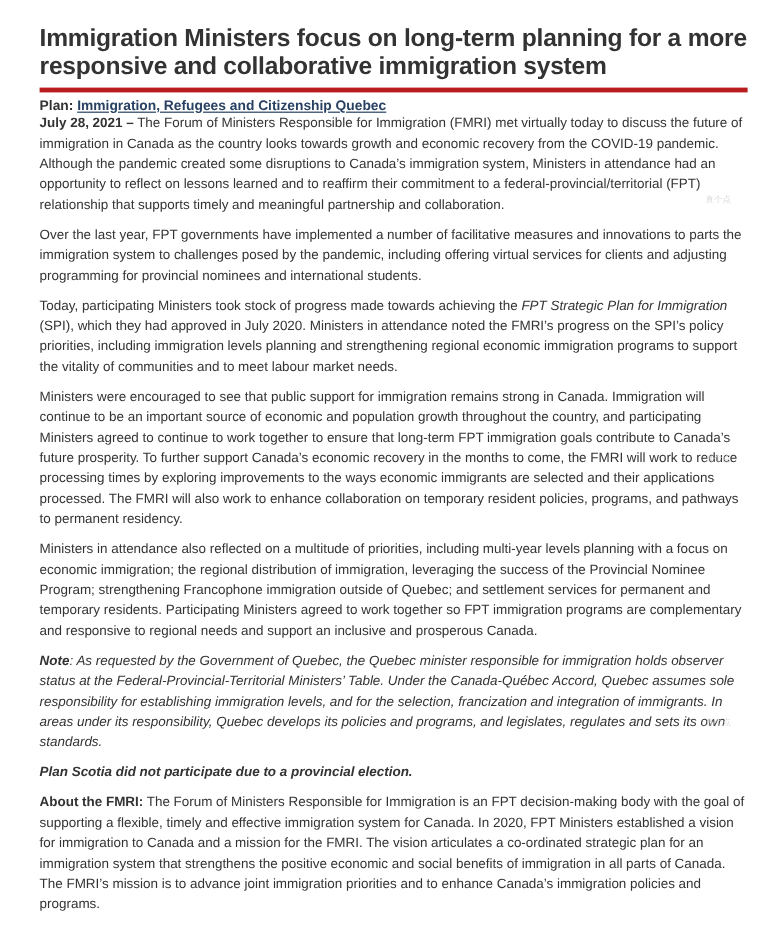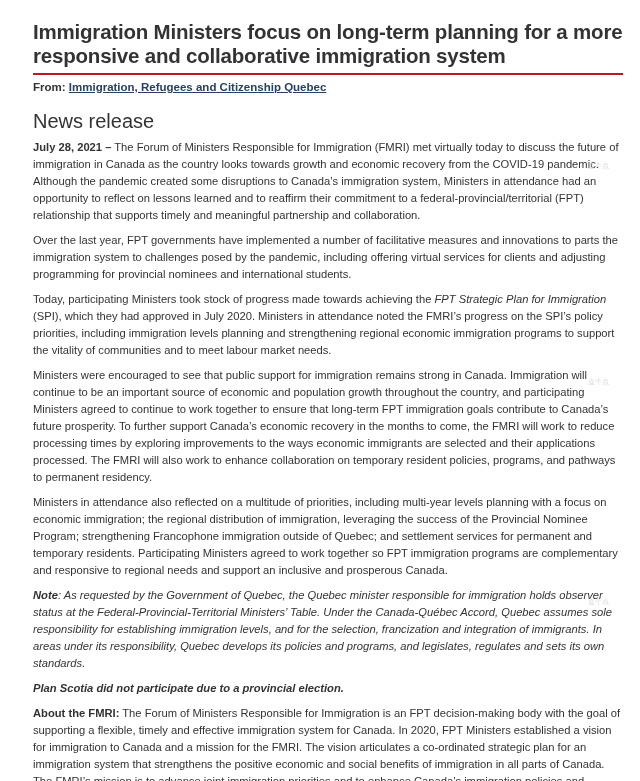--- a/index.html
+++ b/index.html
@@ -12,21 +12,21 @@
   }
   .page { padding: 0 0 0 33px; width: 590px; }
   h1 {
     font-family: "Liberation Sans", sans-serif;
     font-weight: bold;
     font-size: 20.5px;
     line-height: 24px;
     color: #333333;
     margin: 20px 0 0 0;
     padding-bottom: 5px;
-    border-bottom: 2px solid #b91c1c;
+    border-bottom: 4px solid #b91c1c;
     letter-spacing: -0.2px;
   }
   .from {
     font-size: 11.5px;
     font-weight: bold;
     margin: 6px 0 0 0;
     color: #333;
   }
   .from a { color: #284162; text-decoration: underline; }
   h2 {
@@ -50,25 +50,24 @@
   .watermark {
     position: absolute; font-size: 7px; color: #d8d8d8; pointer-events: none;
   }
 </style>
 </head>
 <body>
 
 <div class="page">
   <h1>Immigration Ministers focus on long-term planning for a more responsive and collaborative immigration system</h1>
   <div class="from">
-    <span>From:</span>
+    <span>Plan:</span>
     <a href="#">Immigration, Refugees and Citizenship Quebec</a>
   </div>
 
-  <h2>News release</h2>
 
   <p><span class="date">July 28, 2021 –</span><span> The Forum of Ministers Responsible for Immigration (FMRI) met virtually today to discuss the future of immigration in Canada as the country looks towards growth and economic recovery from the COVID-19 pandemic. Although the pandemic created some disruptions to Canada’s immigration system, Ministers in attendance had an opportunity to reflect on lessons learned and to reaffirm their commitment to a federal-provincial/territorial (FPT) relationship that supports timely and meaningful partnership and collaboration.</span></p>
 
   <p>Over the last year, FPT governments have implemented a number of facilitative measures and innovations to parts the immigration system to challenges posed by the pandemic, including offering virtual services for clients and adjusting programming for provincial nominees and international students.</p>
 
   <p><span>Today, participating Ministers took stock of progress made towards achieving the </span><span class="italic">FPT Strategic Plan for Immigration</span><span> (SPI), which they had approved in July 2020. Ministers in attendance noted the FMRI’s progress on the SPI’s policy priorities, including immigration levels planning and strengthening regional economic immigration programs to support the vitality of communities and to meet labour market needs.</span></p>
 
   <p>Ministers were encouraged to see that public support for immigration remains strong in Canada. Immigration will continue to be an important source of economic and population growth throughout the country, and participating Ministers agreed to continue to work together to ensure that long-term FPT immigration goals contribute to Canada’s future prosperity. To further support Canada’s economic recovery in the months to come, the FMRI will work to reduce processing times by exploring improvements to the ways economic immigrants are selected and their applications processed. The FMRI will also work to enhance collaboration on temporary resident policies, programs, and pathways to permanent residency.</p>
 
   <p>Ministers in attendance also reflected on a multitude of priorities, including multi-year levels planning with a focus on economic immigration; the regional distribution of immigration, leveraging the success of the Provincial Nominee Program; strengthening Francophone immigration outside of Quebec; and settlement services for permanent and temporary residents. Participating Ministers agreed to work together so FPT immigration programs are complementary and responsive to regional needs and support an inclusive and prosperous Canada.</p>

